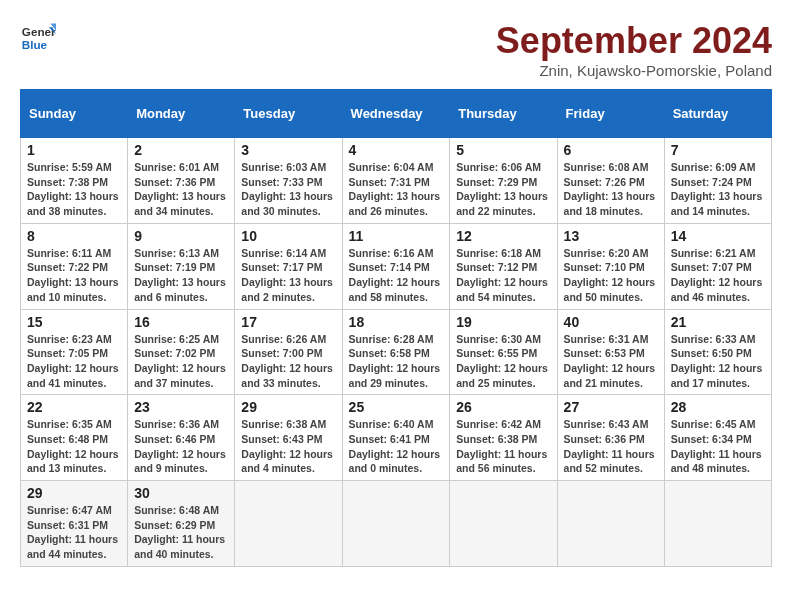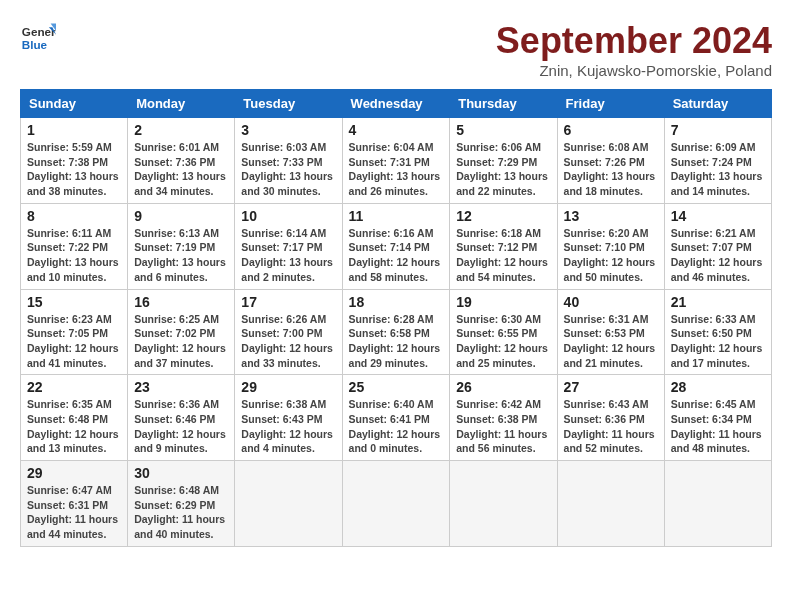--- a/index.html
+++ b/index.html
@@ -39,21 +39,21 @@
     }
     .calendar {
       width: 100%;
       border-collapse: collapse;
       font-size: 11px;
     }
     .calendar th {
       background: #1a6abf;
       color: #fff;
       text-align: left;
-      padding: 6px 8px;
+      padding: 16px 8px;
       font-size: 13px;
       font-weight: bold;
       border: 1px solid #1a6abf;
     }
     .calendar td {
       border: 1px solid #ccc;
       vertical-align: top;
       padding: 4px 6px;
       width: 108px;
       min-height: 80px;

